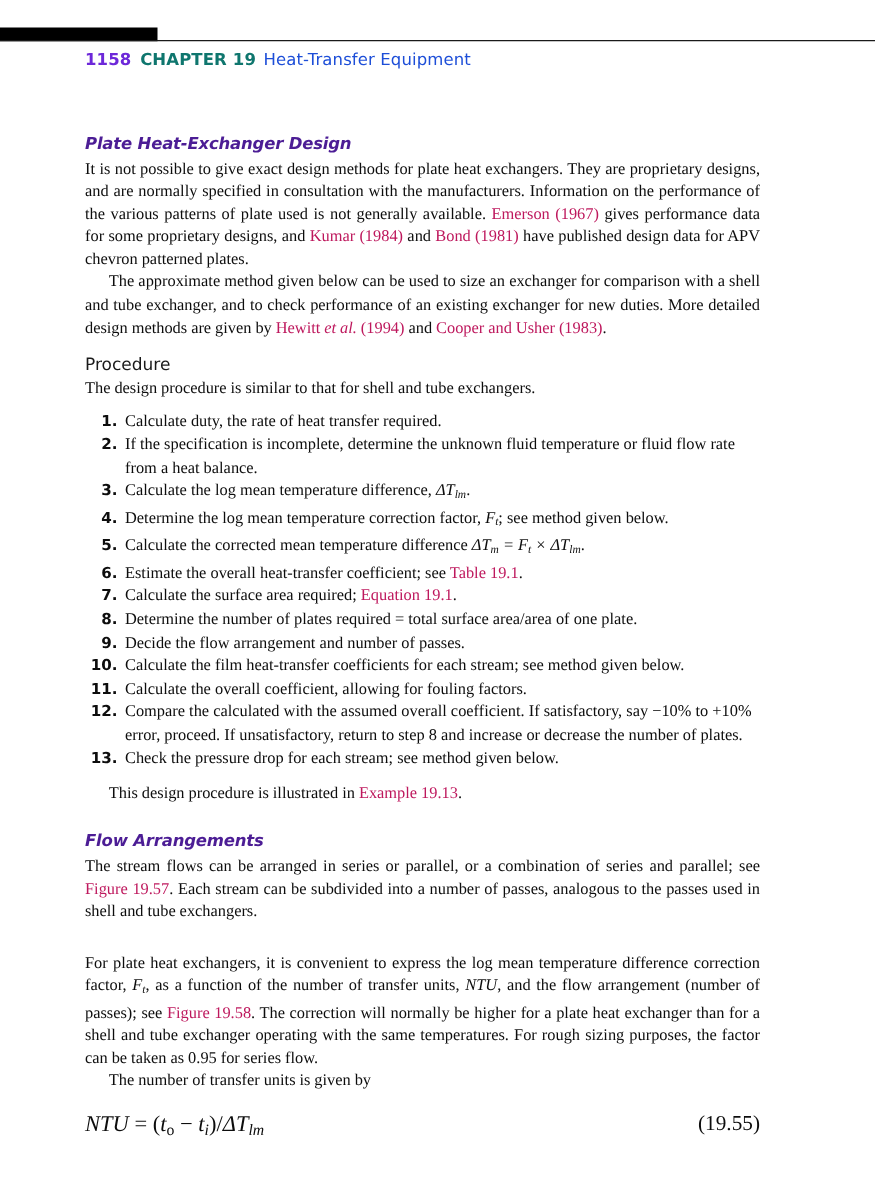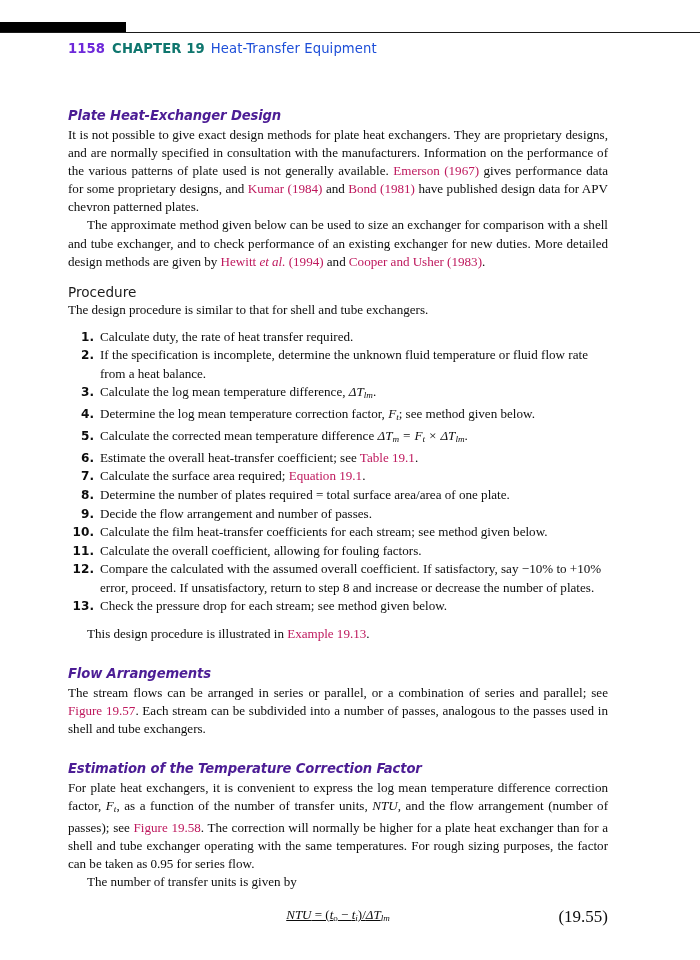--- a/index.html
+++ b/index.html
@@ -134,24 +134,23 @@
   }
   sub.up { font-style: normal; }
 
   
   .eqrow {
     position: relative;
     margin-top: 16px;
     height: 20px;
   }
   .eqbody {
-    text-align: center;
-    font-size: 13px;
+    text-align: left;
+    font-size: 18px;
     font-style: italic;
-    text-decoration: underline;
   }
   .eqbody .rm { font-style: normal; }
   .eqnum {
     position: absolute;
     right: 0;
     top: 0;
     font-size: 17px;
     font-style: normal;
     margin-left: 14px;
   }
@@ -238,21 +237,20 @@
 
   <p class="body ind"><span>This design procedure is illustrated in </span><span class="ref">Example 19.13</span><span>.</span></p>
 
   <div class="sec-gap"></div>
 
   <h3 class="sec-bold">Flow Arrangements</h3>
   <p class="body"><span>The stream flows can be arranged in series or parallel, or a combination of series and parallel; see </span><span class="ref">Figure 19.57</span><span>. Each stream can be subdivided into a number of passes, analogous to the passes used in shell and tube exchangers.</span></p>
 
   <div class="sec-gap"></div>
 
-  <h3 class="sec-bold">Estimation of the Temperature Correction Factor</h3>
   <p class="body"><span>For plate heat exchangers, it is convenient to express the log mean temperature difference correction factor, </span><span class="itx">F</span><sub>t</sub><span>, as a function of the number of transfer units, </span><span class="itx">NTU</span><span>, and the flow arrangement (number of passes); see </span><span class="ref">Figure 19.58</span><span>. The correction will normally be higher for a plate heat exchanger than for a shell and tube exchanger operating with the same temperatures. For rough sizing purposes, the factor can be taken as 0.95 for series flow.</span></p>
 
   <p class="body ind">The number of transfer units is given by</p>
 
   <div class="eqrow">
     <div class="eqbody"><span>NTU</span><span class="rm"> = (</span><span>t</span><sub class="up">o</sub><span class="rm"> − </span><span>t</span><sub>i</sub><span class="rm">)/</span><span>ΔT</span><sub>lm</sub></div>
     <div class="eqnum">(19.55)</div>
   </div>
 
 </div>

